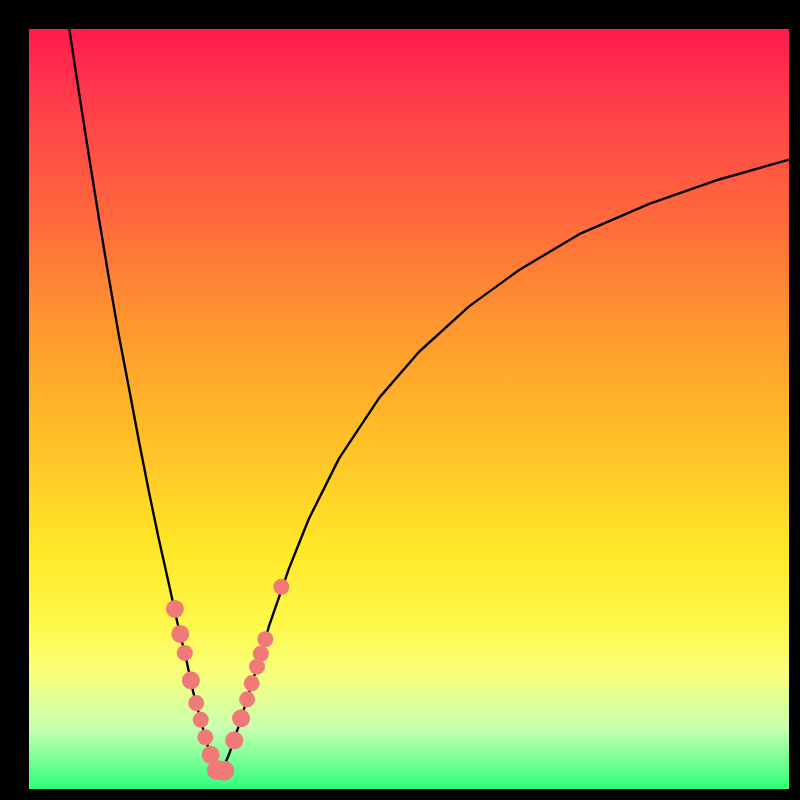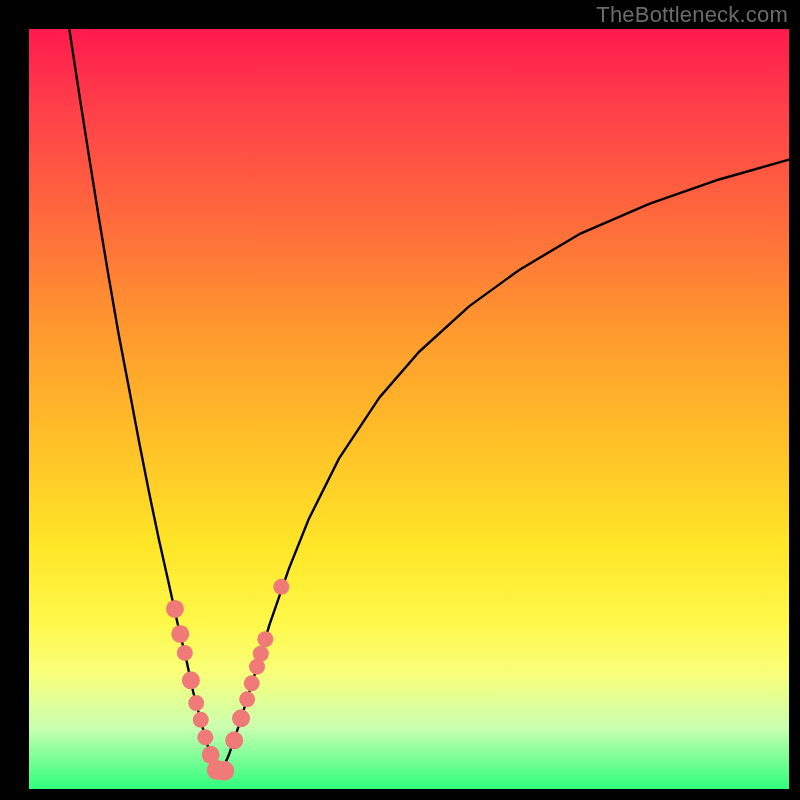--- a/index.html
+++ b/index.html
@@ -80,14 +80,13 @@
           <circle cx="212.04" cy="689.32" r="9" fill="#ef7a78"></circle>
           <circle cx="218.12" cy="670.32" r="8" fill="#ef7a78"></circle>
           <circle cx="222.68" cy="654.36" r="8" fill="#ef7a78"></circle>
           <circle cx="228.00" cy="637.64" r="8" fill="#ef7a78"></circle>
           <circle cx="231.80" cy="624.72" r="8" fill="#ef7a78"></circle>
           <circle cx="236.36" cy="610.28" r="8" fill="#ef7a78"></circle>
           <circle cx="252.32" cy="557.84" r="8" fill="#ef7a78"></circle>
         </g>
     </svg>
   </div>
-  <div class="watermark">TheBottleneck.com</div>
 </div>
 
 </body></html>

